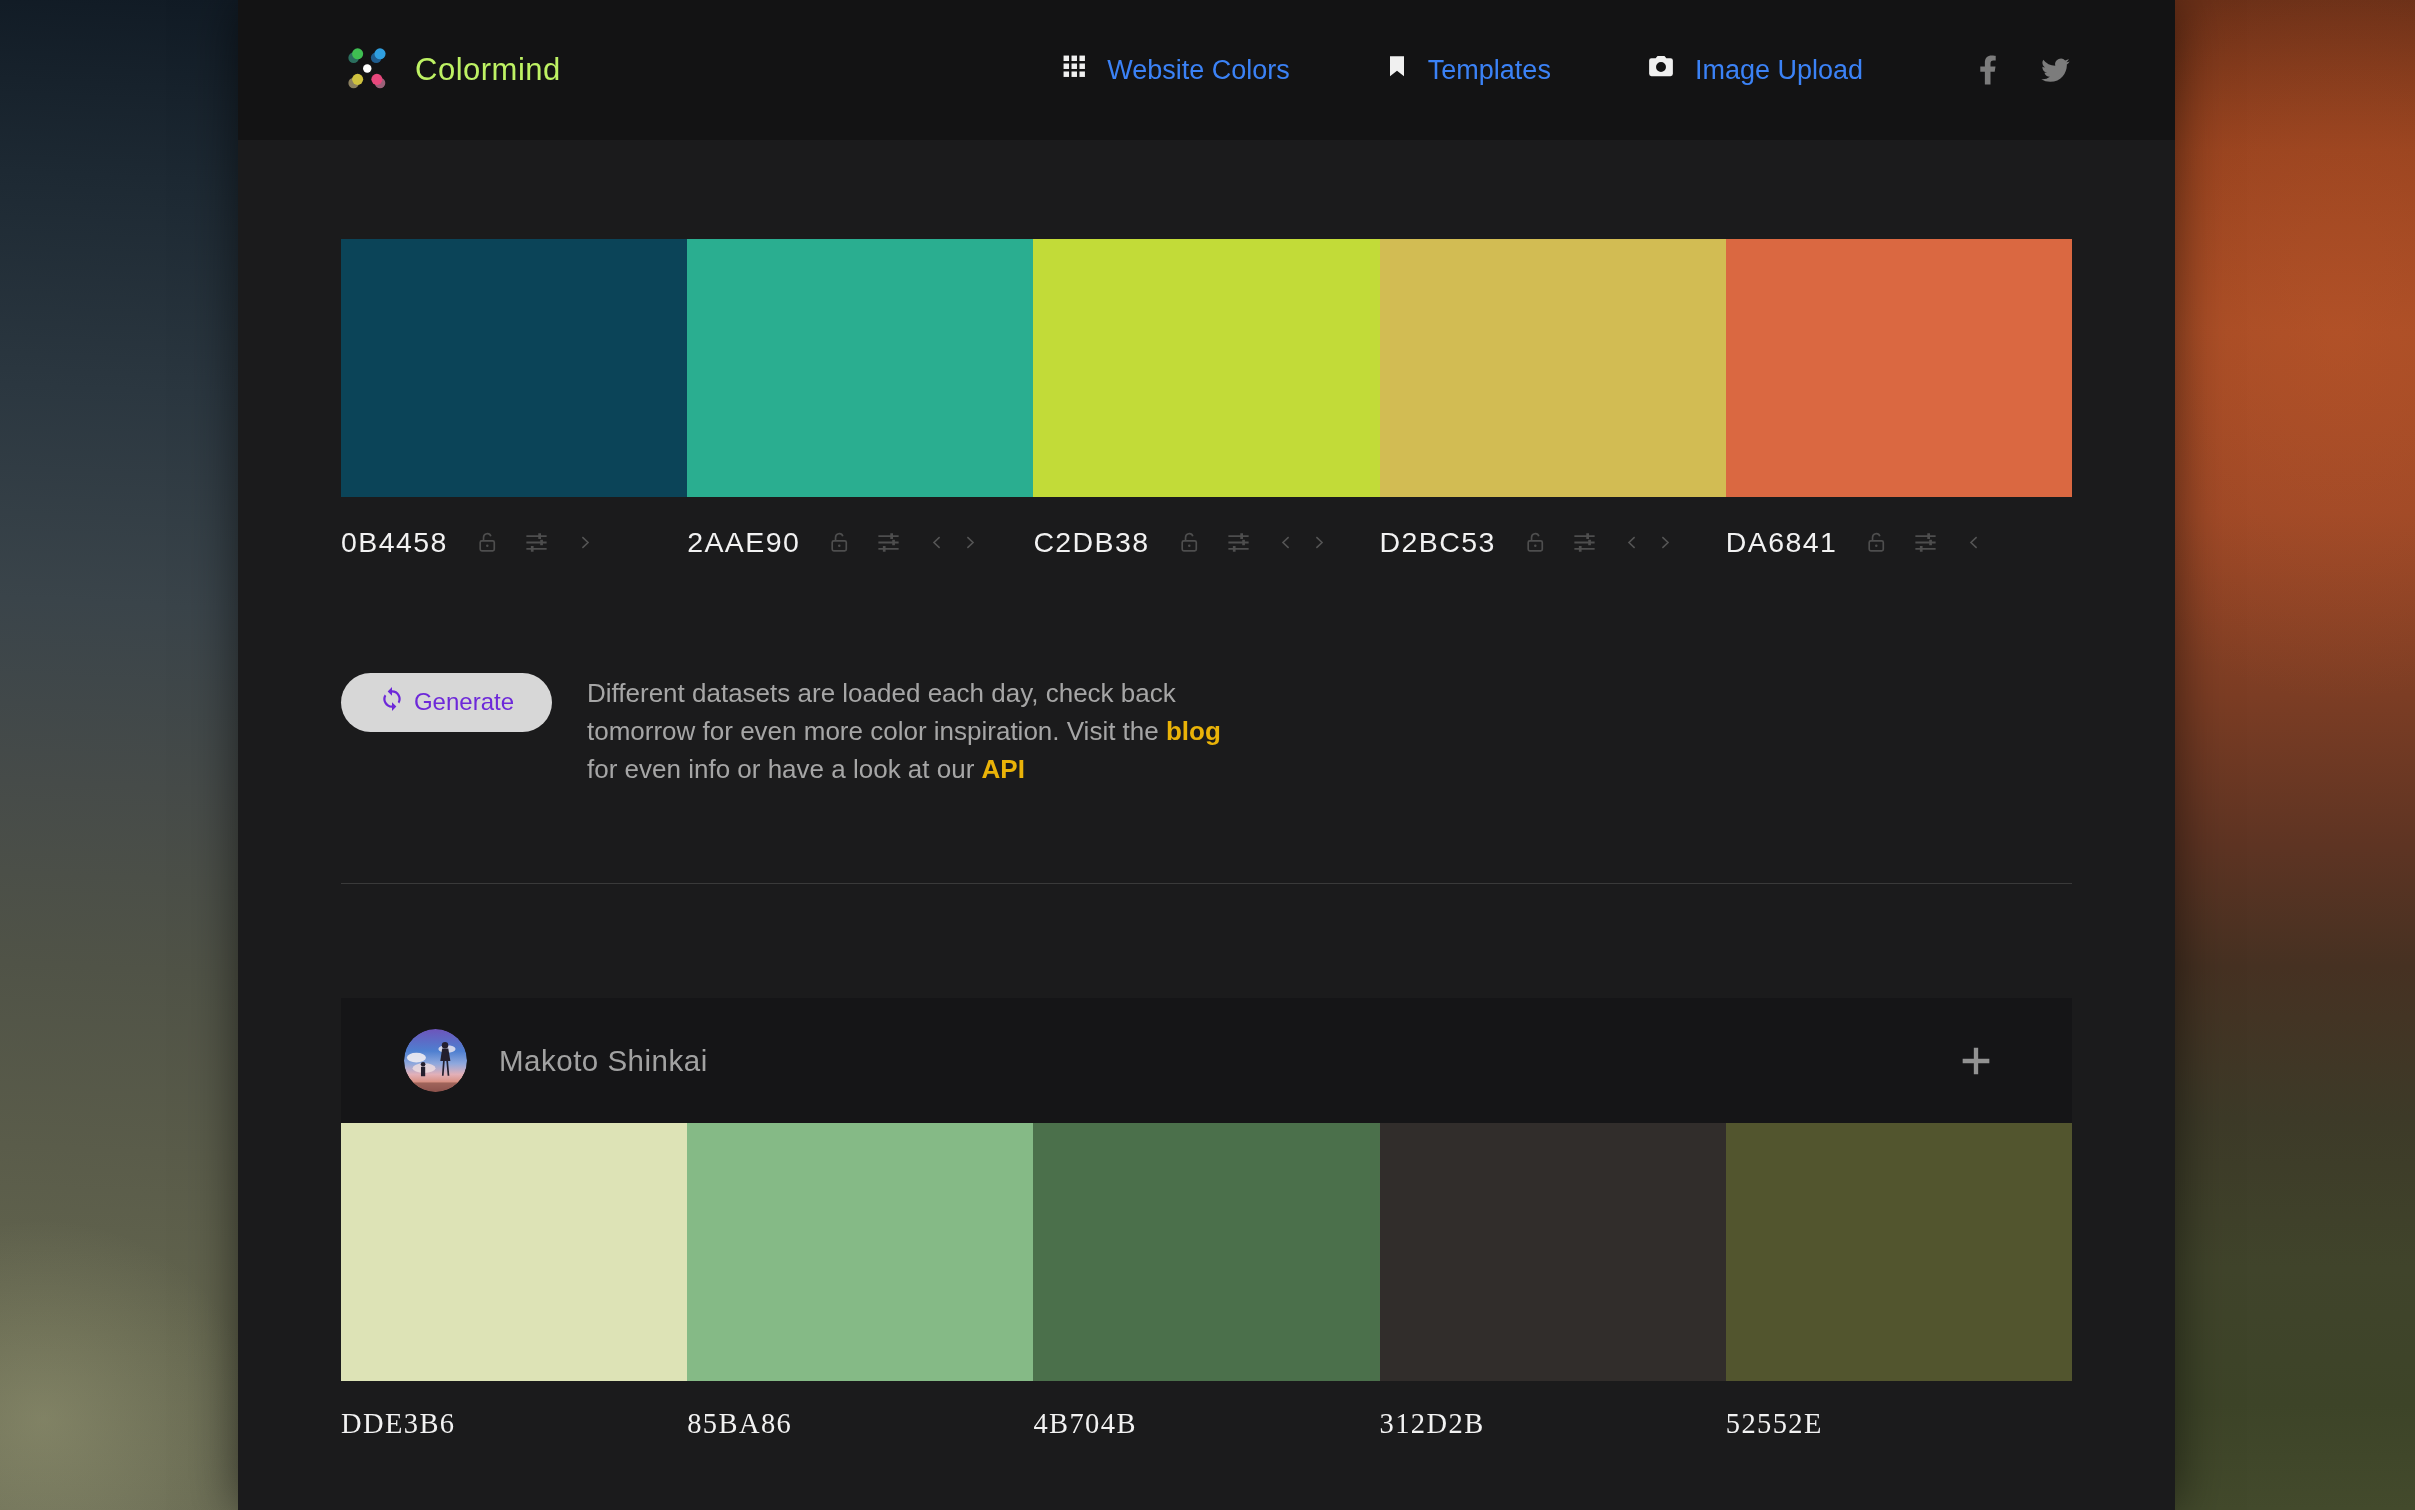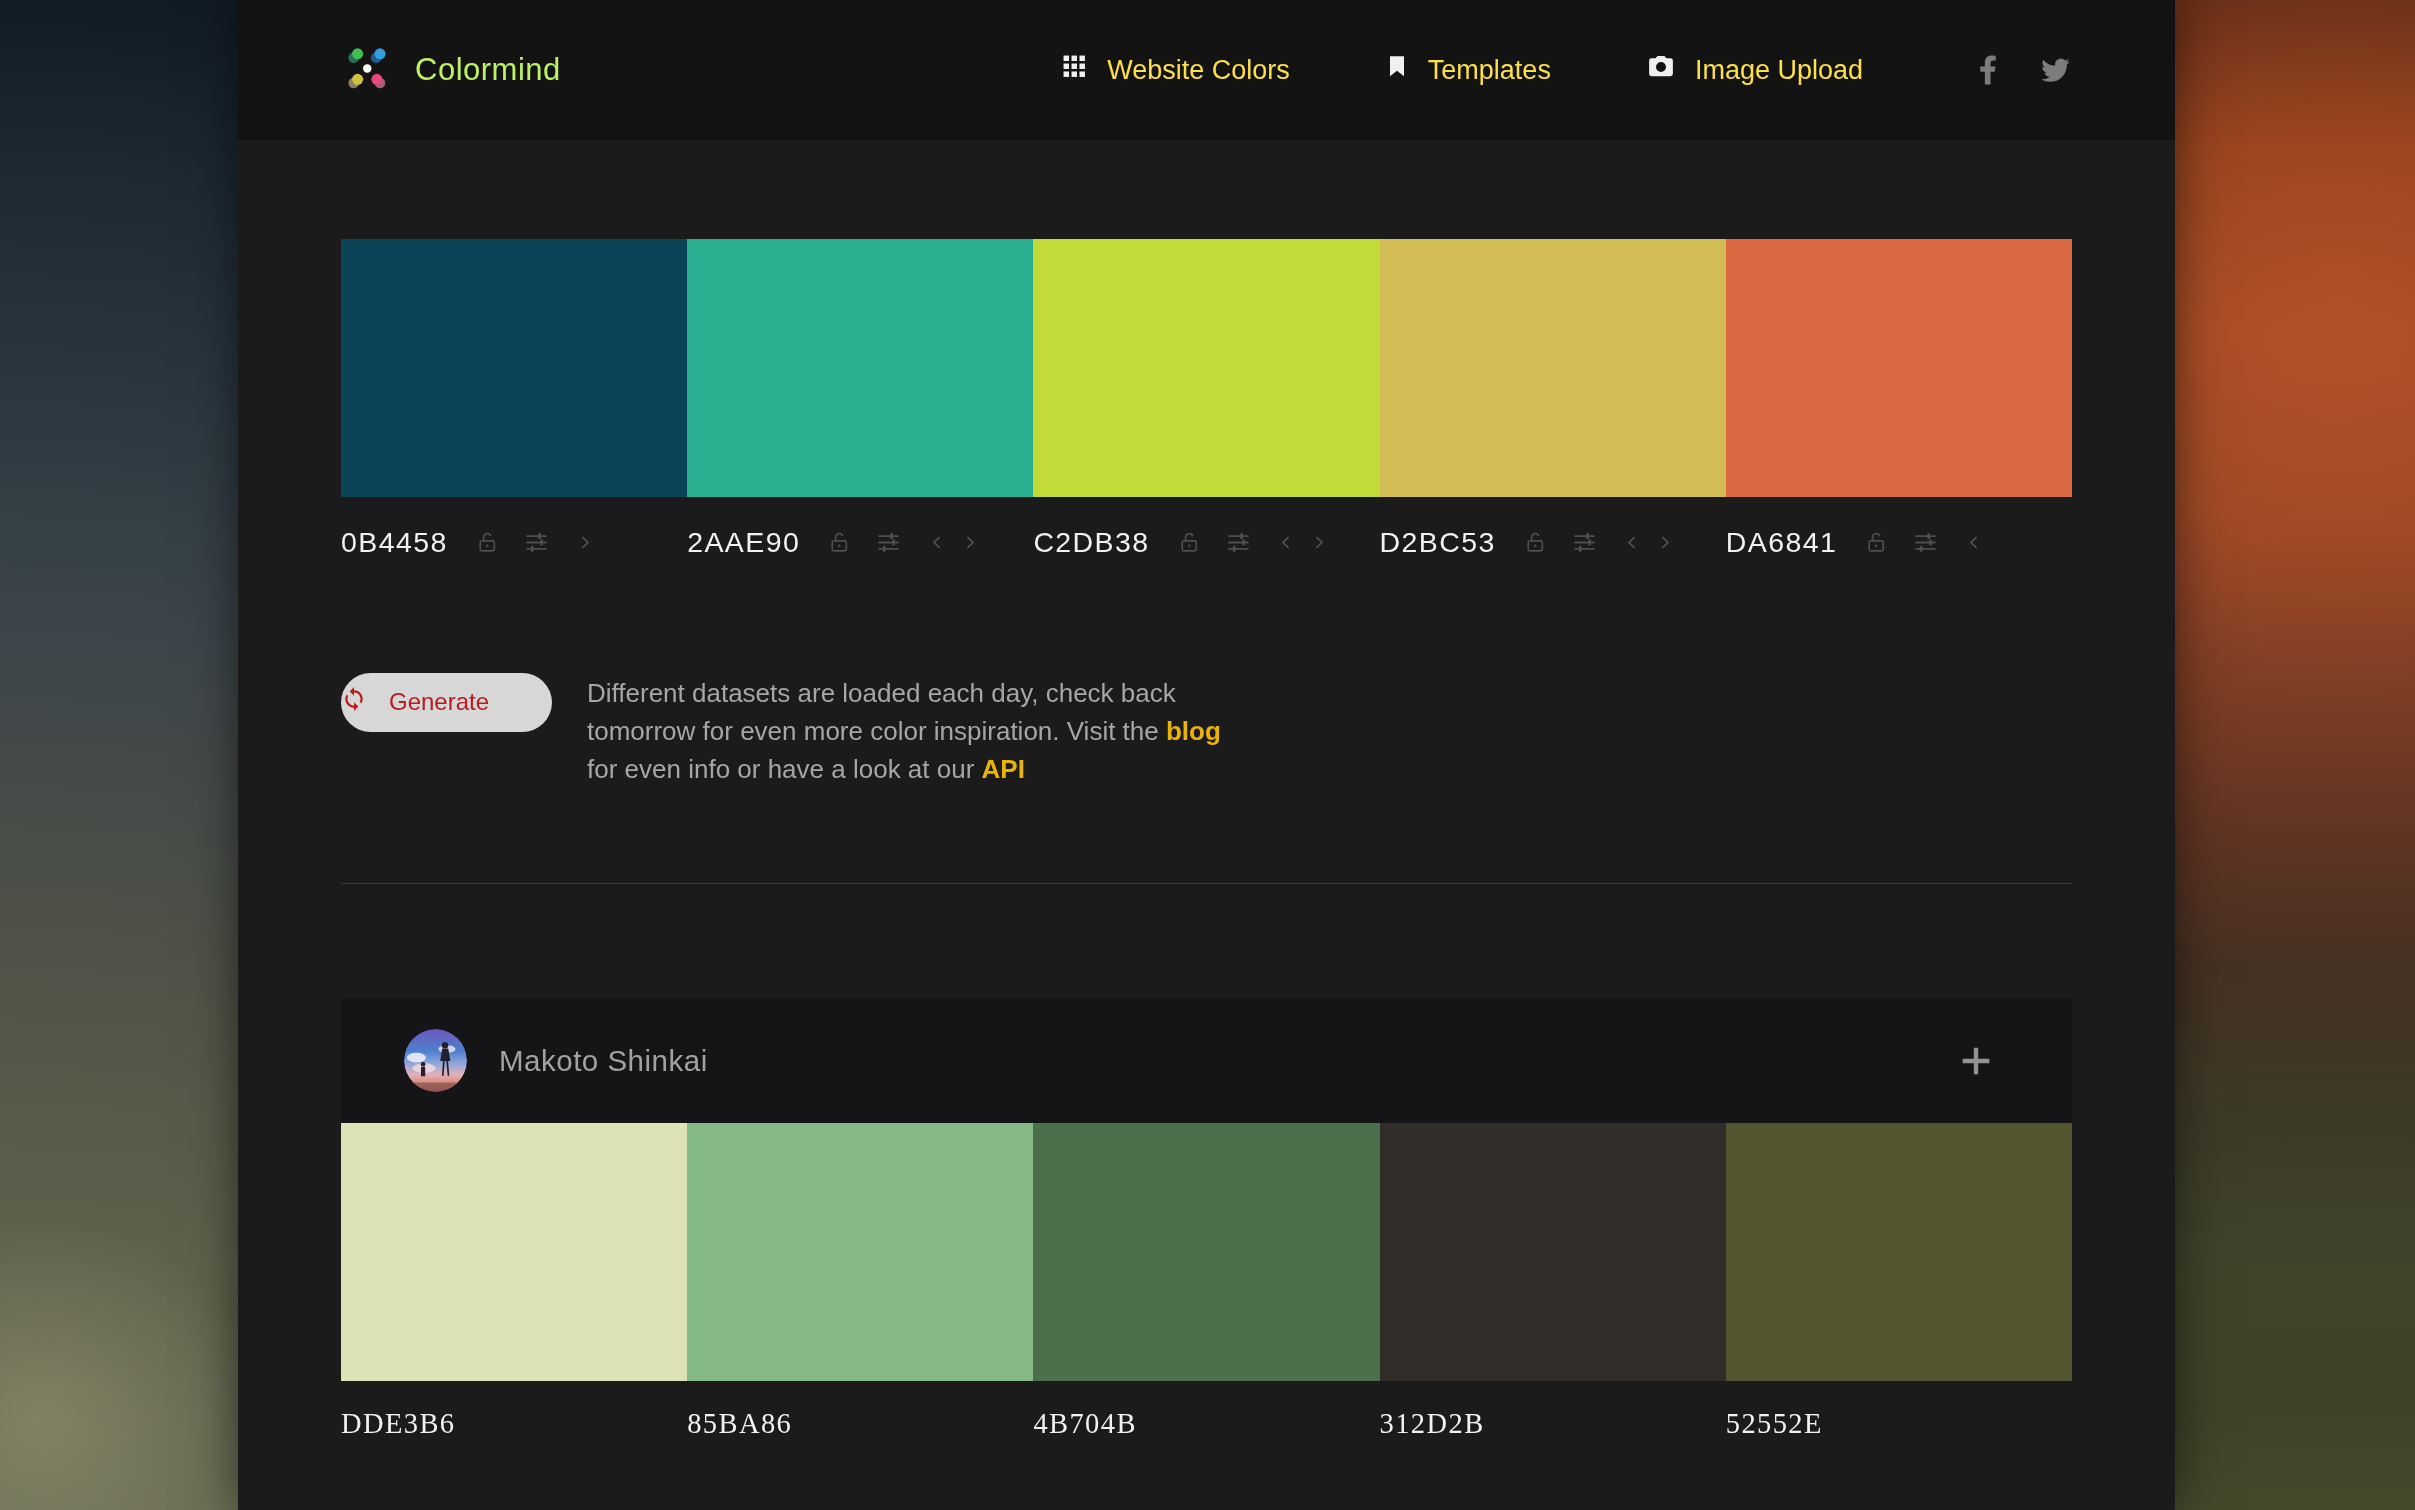--- a/index.html
+++ b/index.html
@@ -37,21 +37,21 @@
     box-shadow:0 0 48px rgba(0,0,0,0.55);
   }
 
   
   .header { height:140px; background:#131314; display:flex; align-items:center; }
   .header-inner { width:1731px; margin:0 auto; display:flex; align-items:center; }
   .logo { display:flex; align-items:center; gap:21px; cursor:pointer; }
   .logo-text { font-size:31px; color:#bef264; letter-spacing:0.5px; }
   .nav { margin-left:auto; display:flex; align-items:center; }
   .nav-item { display:flex; align-items:center; gap:19px; margin-left:95px;
-              color:#fde047; font-size:27px; cursor:pointer; }
+              color:#3b82f6; font-size:27px; cursor:pointer; }
   .nav-item svg { color:#f0f0f0; }
   .social { display:flex; align-items:center; margin-left:116px; gap:42px; }
   .social-btn { color:#7c7c7c; cursor:pointer; display:flex; align-items:center; }
 
   
   .content { width:1731px; margin:0 auto; }
 
   
   .swatch-strip { display:flex; height:258px; }
   .strip-generator { margin-top:99px; }
@@ -62,22 +62,22 @@
   .hex-cell { width:20%; display:flex; align-items:center;text-align:right; }
   .hex-label { font-size:28.5px; color:#f2f2f2; letter-spacing:1.4px; cursor:text; }
   .tools { display:flex; align-items:center; margin-left:27px; gap:23px; color:#4e4e4e; }
   .tool { display:flex; align-items:center; cursor:pointer; }
   .chevrons { display:flex; align-items:center; gap:15px; margin-left:3.8px; color:#555; }
 
   
   .generate-row { display:flex; align-items:flex-start; margin-top:114px; }
   .generate-btn {
     width:211px; height:59px; border-radius:29.5px; background:#d7d7d7;
-    display:flex; align-items:center; gap:22px;
-    color:#b91c1c; font-size:24px; cursor:pointer; flex:0 0 auto;
+    display:flex; align-items:center; justify-content:center; gap:9px;
+    color:#6d28d9; font-size:24px; cursor:pointer; flex:0 0 auto;
   }
   .desc { font-size:26px; line-height:38px; color:#a6a6a6; margin-top:1.9px; }
   .desc b { color:#eab308; font-weight:700; cursor:pointer; }
   .desc-1 { width:656px; margin-left:134px; }
   .desc-2 { width:656px; margin-left:35px; }
 
   .divider { margin-top:95px; border:none; border-top:1.9px solid #3a3a3a; width:100%; }
 
   
   .card { margin-top:114px; background:#151517; }

